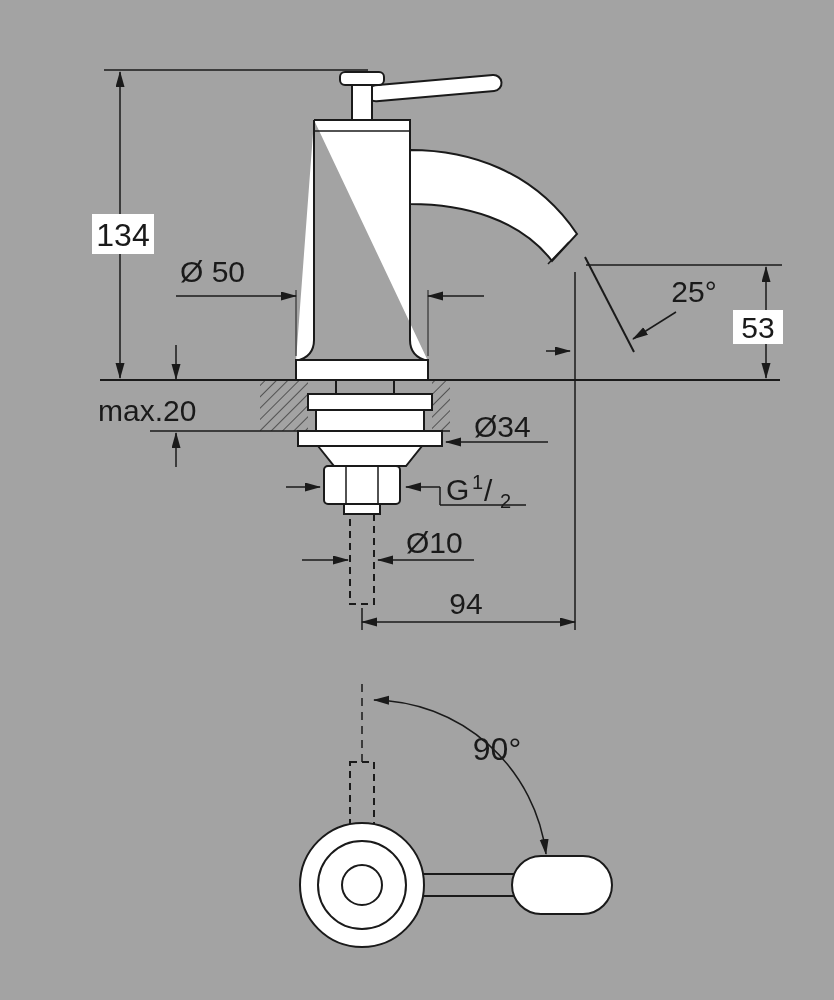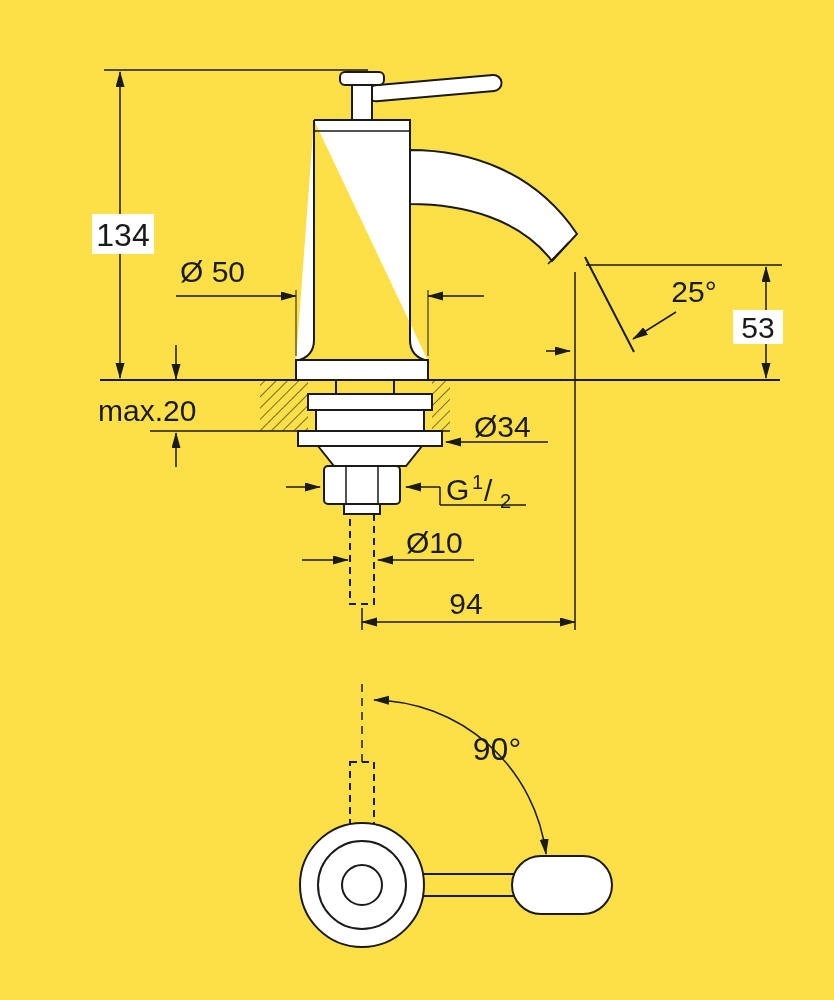--- a/index.html
+++ b/index.html
@@ -1,17 +1,17 @@
 <!DOCTYPE html>
 <html><head>
 <meta charset="utf-8">
 <style>
   html,body{margin:0;padding:0;background:#ffffff;}
   .canvas{
-    width:834px;height:1000px;background:#fde047;position:relative;overflow:hidden;
+    width:834px;height:1000px;background:#a3a3a3;position:relative;overflow:hidden;
     font-family:"Liberation Sans","DejaVu Sans",sans-serif;
   }
   svg{display:block;}
   text{fill:#1a1a1a;}
   .dim-text{font-size:30px;}
   .dim-text-lg{font-size:32px;}
   .dim-text-sm{font-size:20px;}
 </style>
 </head>
 <body>

